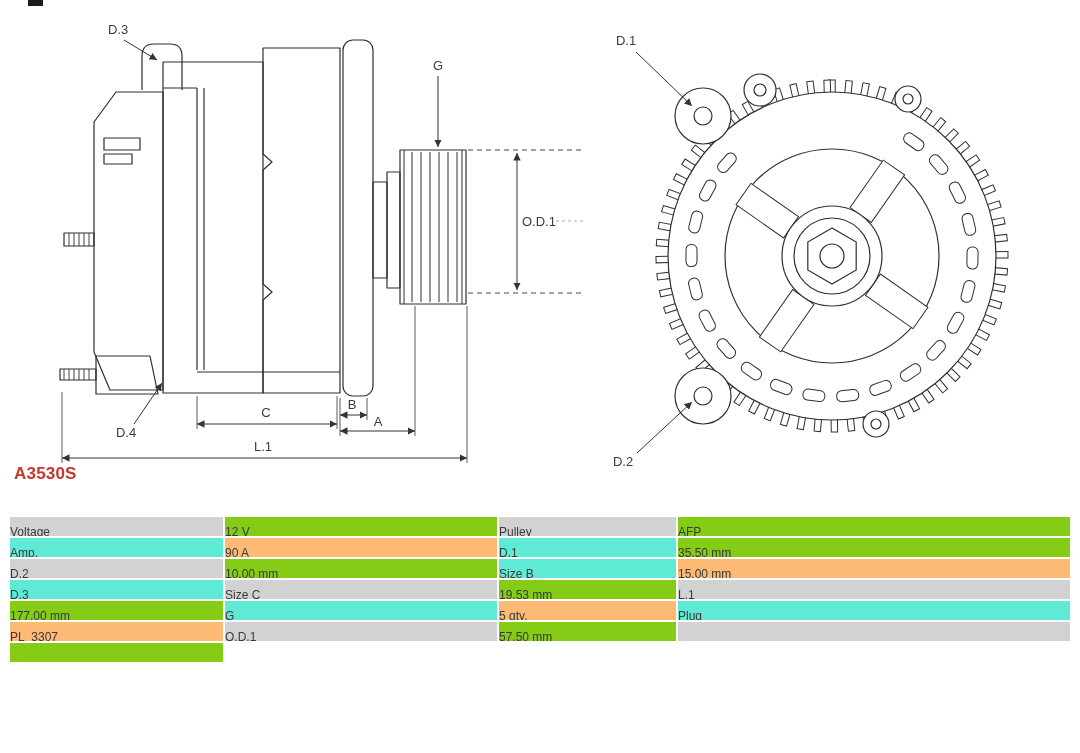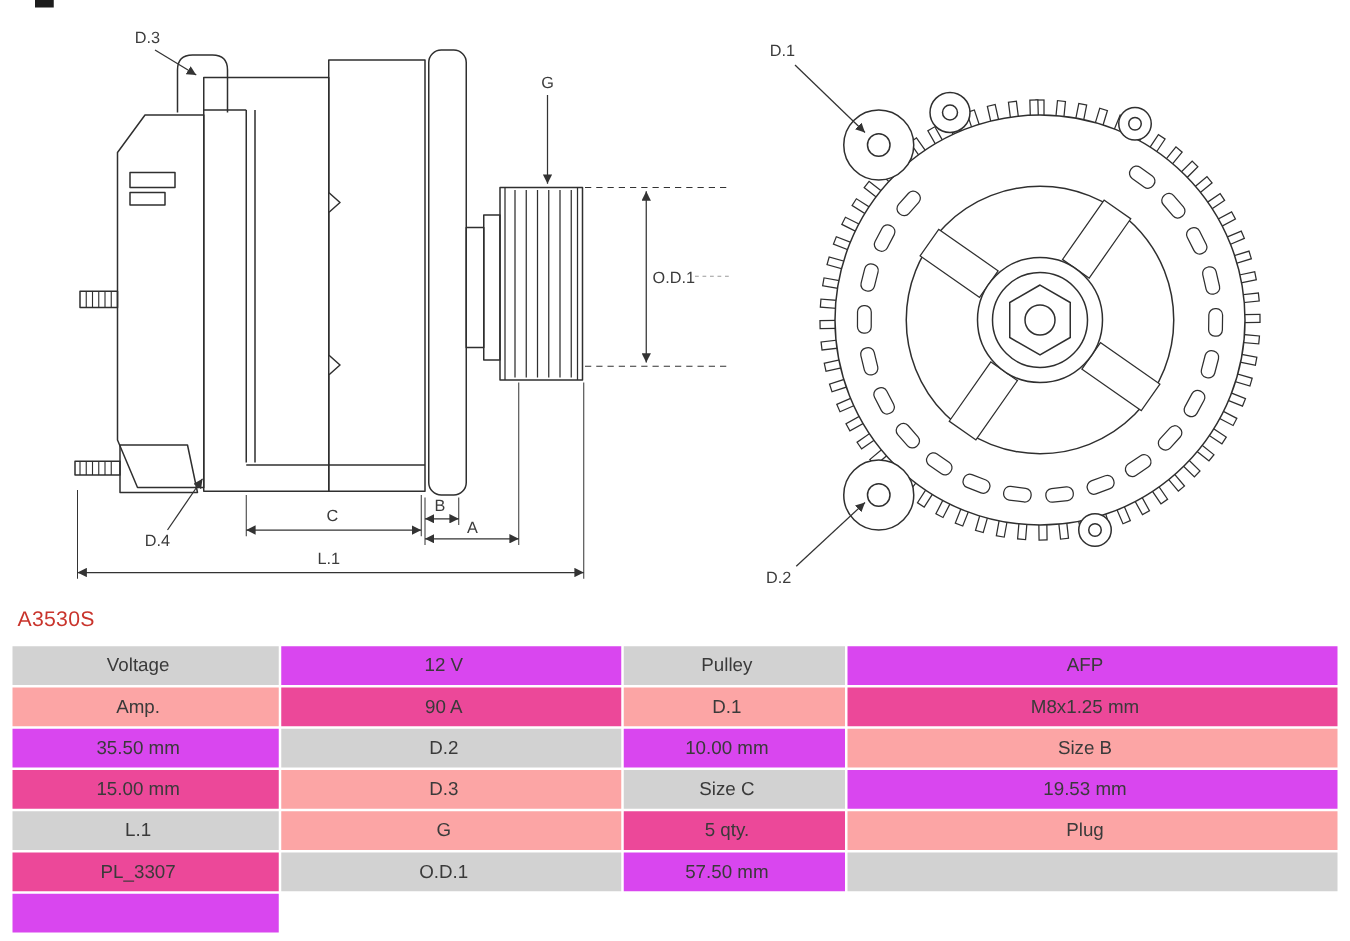--- a/index.html
+++ b/index.html
@@ -12,40 +12,40 @@
   }
   .corner-mark{position:absolute;top:0;left:28px;width:15px;height:6px;background:#1c1c1c}
   .drawing{position:absolute;top:0;left:0}
   svg text{
     font-family:"Liberation Sans",sans-serif;
     font-size:13px;
     fill:#3c3c3c;
     stroke:none;
   }
   .part-number{
-    position:absolute;top:486px;left:14px;
-    font-size:17px;font-weight:400;letter-spacing:.2px;
+    position:absolute;top:464px;left:14px;
+    font-size:17px;font-weight:700;letter-spacing:.2px;
   }
   .spec-table{
     position:absolute;top:517px;left:10px;width:1060px;
     display:grid;
     grid-template-columns:213px 272px 177px 1fr;
     gap:2px;
     background:#ffffff;
   }
   .cell{
-    height:31px;line-height:31px;
-    padding-right:12px;text-align:center;
-    font-size:15px;color:#3a3a3a;white-space:nowrap;
+    height:19px;line-height:31px;
+    padding-right:12px;text-align:left;
+    font-size:12px;color:#3a3a3a;white-space:nowrap;
     overflow:hidden;
   }
   .cell.label.odd {background:#d2d2d2}
-  .cell.label.even{background:#fca5a5}
-  .cell.value.odd {background:#d946ef}
-  .cell.value.even{background:#ec4899}
+  .cell.label.even{background:#5eead4}
+  .cell.value.odd {background:#84cc16}
+  .cell.value.even{background:#fdba74}
 </style>
 </head>
 <body>
 
 <div class="corner-mark"></div>
 
 <svg class="drawing" width="1080" height="480" viewBox="0 0 1080 480">
   <defs>
     <marker id="arr" viewBox="0 0 10 10" refX="10" refY="5" markerWidth="7.5" markerHeight="7.5" orient="auto-start-reverse">
       <path d="M0,0 L10,5 L0,10 z" fill="#333"></path>
@@ -240,30 +240,30 @@
 <div class="part-number" style="color: rgb(201, 52, 44);">A3530S</div>
 
 <div class="spec-table">
     <div class="cell label odd">Voltage</div>
     <div class="cell value odd">12 V</div>
     <div class="cell label odd">Pulley</div>
     <div class="cell value odd">AFP</div>
     <div class="cell label even">Amp.</div>
     <div class="cell value even">90 A</div>
     <div class="cell label even">D.1</div>
-    <div class="cell value even">M8x1.25 mm</div>
     <div class="cell value odd">35.50 mm</div>
     <div class="cell label odd">D.2</div>
     <div class="cell value odd">10.00 mm</div>
     <div class="cell label even">Size B</div>
     <div class="cell value even">15.00 mm</div>
     <div class="cell label even">D.3</div>
     <div class="cell label odd">Size C</div>
     <div class="cell value odd">19.53 mm</div>
     <div class="cell label odd">L.1</div>
+    <div class="cell value odd">177.00 mm</div>
     <div class="cell label even">G</div>
     <div class="cell value even">5 qty.</div>
     <div class="cell label even">Plug</div>
     <div class="cell value even">PL_3307</div>
     <div class="cell label odd">O.D.1</div>
     <div class="cell value odd">57.50 mm</div>
     <div class="cell label odd"></div>
     <div class="cell value odd"></div>
   </div>
 

